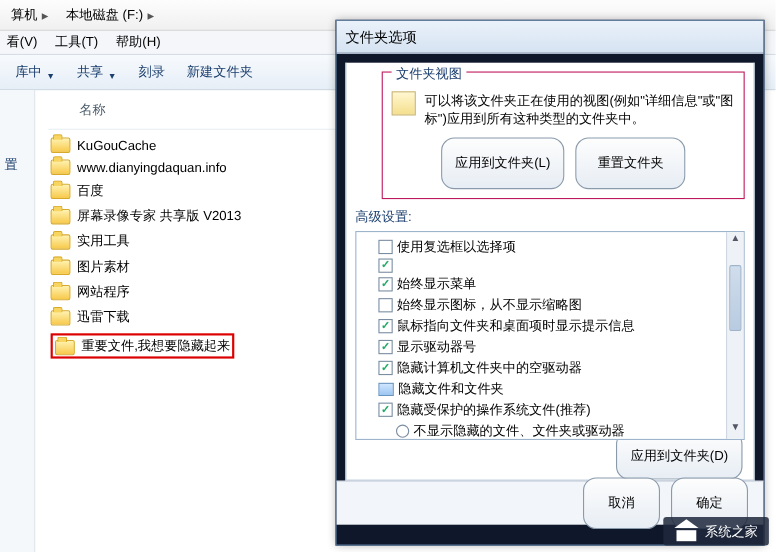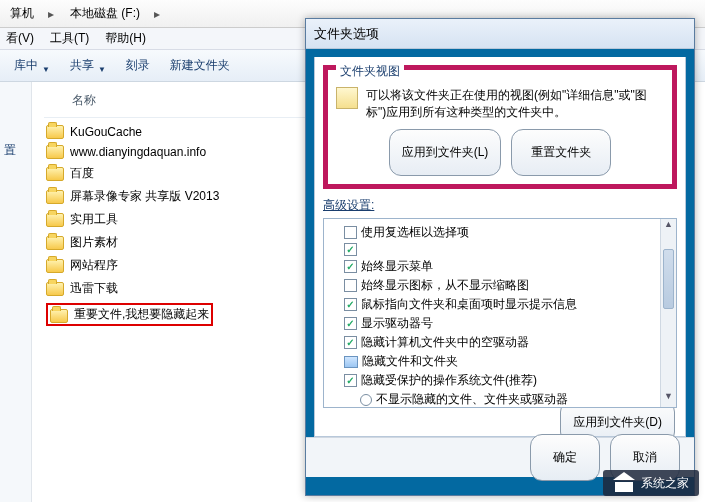--- a/index.html
+++ b/index.html
@@ -1,50 +1,50 @@
 <!DOCTYPE html>
 <html><head>
 <meta charset="utf-8">
 <style>
 * { box-sizing: border-box; margin: 0; padding: 0; font-family: "Microsoft YaHei", SimSun, sans-serif; font-size: 12px; }
 body { background: #fff; width: 705px; height: 502px; overflow: hidden; position: relative; }
 
 
 .explorer { position: absolute; left: 0; top: 0; right: 0; bottom: 0; background: #fff; }
 .breadcrumb { height: 28px; background: linear-gradient(#fdfdfd,#f0f0f0); border-bottom: 1px solid #ccc; display: flex; align-items: center; padding-left: 4px; gap: 4px; }
-.breadcrumb .seg { padding: 2px 6px; display: flex; align-items: center; gap: 14px; }
+.breadcrumb .seg { padding: 2px 6px; display: flex; align-items: center; gap: 4px; }
 .bc-arrow { color: #555; }
 .menubar { height: 22px; background: #f4f6fa; border-bottom: 1px solid #d8dce6; display: flex; align-items: center; gap: 16px; padding-left: 6px; }
 .toolbar { height: 32px; background: linear-gradient(#f7fafd,#e6eef7); border-bottom: 1px solid #cdd7e1; display: flex; align-items: center; gap: 4px; padding-left: 6px; }
 .tb-item { padding: 3px 8px; color: #1a3e6e; display: flex; align-items: flex-end; gap:4px;}
 .tb-caret { font-size: 8px; color:#1a3e6e; }
 .content { position: absolute; left: 0; top: 82px; right:0; bottom:0; display:flex; }
 .sidebar { width: 32px; border-right: 1px solid #e0e5eb; background: #f5f8fb; }
 .filepane { flex:1; padding: 6px 12px; }
 .col-header { color:#4a5a6a; padding: 4px 2px 8px 28px; border-bottom:1px solid #e8eef4; margin-bottom:4px;}
 .folder-row { display:flex; align-items:center; gap:6px; padding:3px 2px; }
 .folder-icon { width:18px; height:14px; background: linear-gradient(#fff2b0,#f7c94b); border:1px solid #d6a92a; border-radius:2px; position:relative; }
 .folder-icon::before { content:""; position:absolute; top:-4px; left:1px; width:7px; height:4px; background:#f7d560; border:1px solid #d6a92a; border-bottom:none; border-radius:2px 2px 0 0;}
 .red-box { border:2px solid #d00; padding:1px 2px; display:inline-flex; align-items:flex-end; gap:6px; }
 
 
-.dialog { position:absolute; left:305px; top:18px; width:390px; height:478px; background:#0369a1; border:1px solid #5a7ca0; box-shadow:0 0 8px rgba(0,0,0,.3); }
+.dialog { position:absolute; left:305px; top:18px; width:390px; height:478px; background:#0f172a; border:1px solid #5a7ca0; box-shadow:0 0 8px rgba(0,0,0,.3); }
 .dlg-title { height:30px; background:linear-gradient(#eaf1fa,#d6e3f2); display:flex; align-items:center; padding:0 8px; font-size:13px; border-bottom:1px solid #b8c8da;}
 .dlg-body { padding: 8px 8px 0 8px; }
 .tabs { display:flex; border-bottom:1px solid #b8c8da; }
 .tab { padding:4px 14px; border:1px solid #b8c8da; border-bottom:none; background:#f2f6fa; margin-right:2px; border-radius:3px 3px 0 0;}
 .tab.active { background:#fff; position:relative; top:1px; }
 .panel { border:1px solid #b8c8da; border-top:none; padding:8px; background:#fff; height:380px; overflow:hidden;}
-.fv-group { border:5px solid #be185d; padding:8px; margin-bottom:8px;}
+.fv-group { border:1px solid #be185d; padding:8px; margin-bottom:8px;margin-left:24px;}
 .fv-label { position:relative; top:-15px; background:#fff; display:inline-block; padding:0 4px; color:#1a3e6e;}
 .fv-row { display:flex; gap:8px; align-items:flex-start; margin-top:-8px;}
 .fv-icon { width:22px; height:22px; border:1px solid #c9b36a; background: linear-gradient(#fff7d0,#f5df8e); }
 .fv-buttons { display:flex; gap:10px; margin-top:8px; justify-content:center;}
 .win-btn { border:1px solid #8a9aab; background:linear-gradient(#fdfdfd,#e7edf4); padding:14px 12px; border-radius:12px; min-width:100px; text-align:center;}
-.adv-label { color:#1a3e6e; margin:4px 0 4px 0;text-decoration:underline;}
+.adv-label { color:#1a3e6e; margin:4px 0 4px 0;}
 .treebox { border:1px solid #9db4cc; background:#fff; height:190px; padding:4px 2px 4px 20px; overflow:hidden; position:relative;}
 .tree-row { display:flex; align-items:center; gap:4px; padding:1px 0; white-space:nowrap;}
 .cb { width:13px; height:13px; border:1px solid #7a8ea2; background:#fff; display:inline-flex; align-items:center; justify-content:center; font-size:10px; }
 .cb.checked::after { content:"✓"; color:#2a6; font-weight:bold; line-height:1;}
 .rb { width:12px; height:12px; border:1px solid #7a8ea2; border-radius:50%; display:inline-flex; align-items:center; justify-content:center;}
 .ticon { width:14px; height:12px; background:linear-gradient(#cfe6ff,#9cc6f2); border:1px solid #6a94c0;}
 .restore-row { text-align:right; padding:6px 2px 0 0;}
 .dlg-footer { height:40px; display:flex; align-items:center; justify-content:flex-end; gap:10px; padding:0 14px; border-top:1px solid #d0d8e2; background:#f2f5f9;}
 .scrollbar { position:absolute; right:0; top:0; bottom:0; width:16px; background:#eef2f6; border-left:1px solid #cfd8e2;}
 .scrollbar .thumb { position:absolute; left:2px; right:2px; top:30px; height:60px; background:linear-gradient(#d0ddec,#b8cbe0); border:1px solid #9db4cc; border-radius:2px;}
@@ -207,21 +207,21 @@
         </div>
       </div>
 
       <div class="restore-row">
         <span class="win-btn" style="min-width:auto">应用到文件夹(D)</span>
       </div>
 
     </div>
   </div>
   <div class="dlg-footer">
+    <div class="win-btn" style="min-width:70px">取消</div>
     <div class="win-btn" style="min-width:70px">确定</div>
-    <div class="win-btn" style="min-width:70px">取消</div>
   </div>
 </div>
 
 <div class="watermark">
   <span class="house"></span>
   <span>系统之家</span>
 </div>
 
 </body></html>

